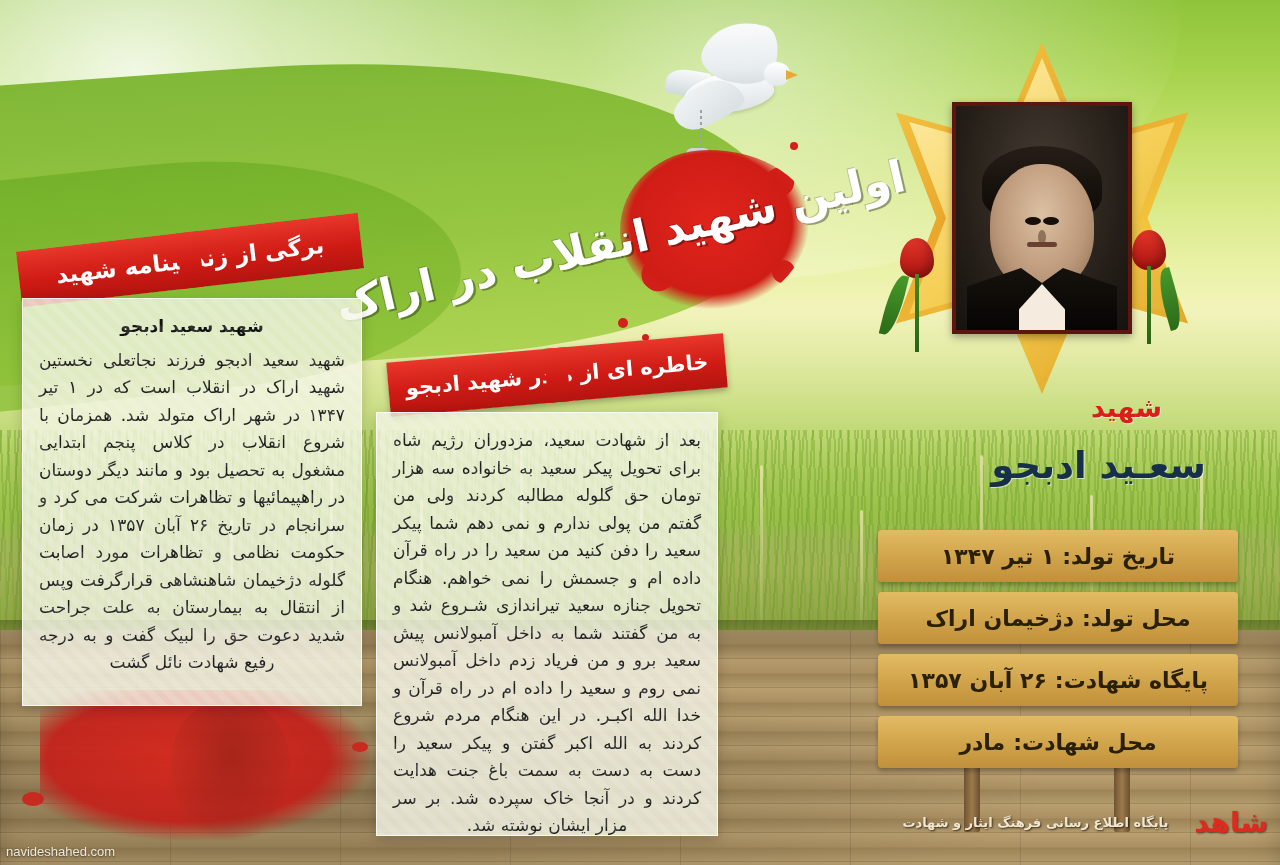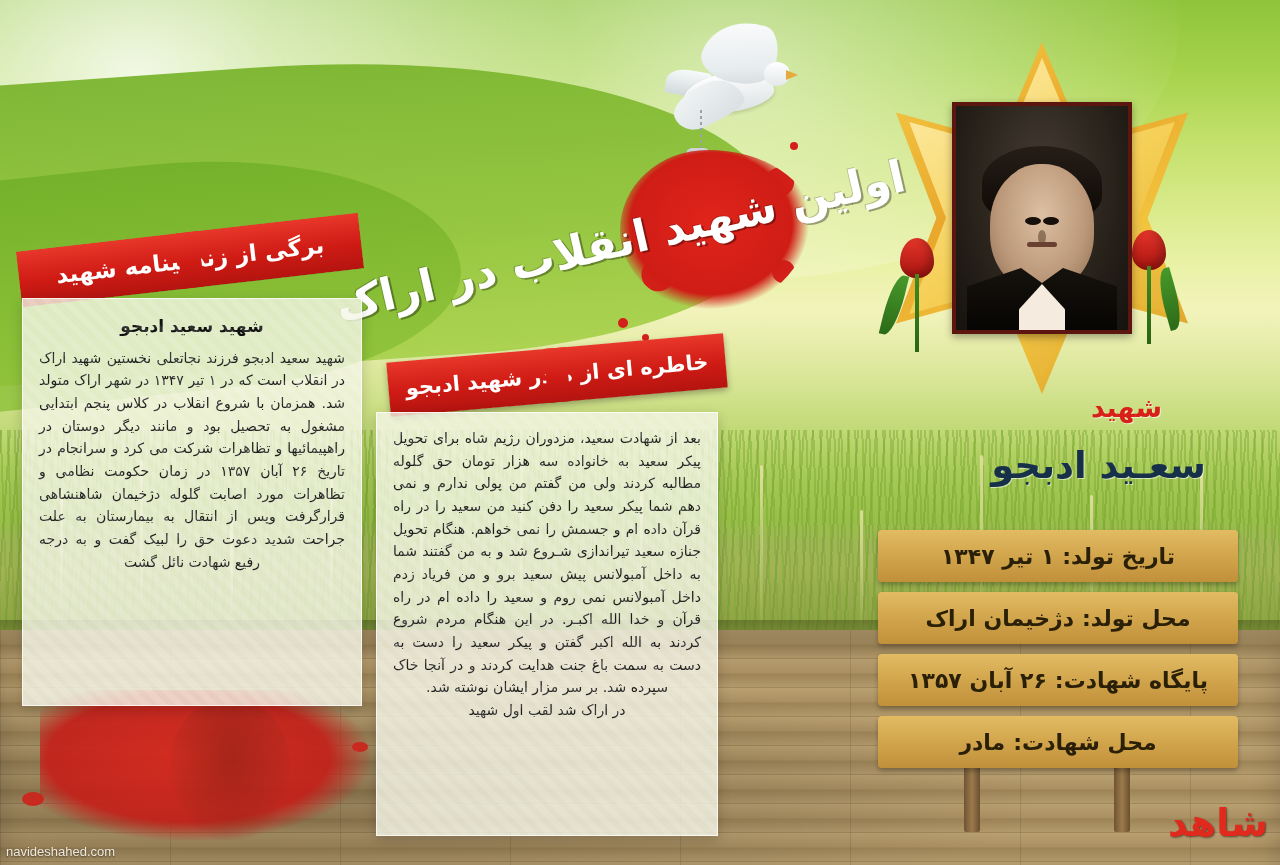--- a/index.html
+++ b/index.html
@@ -305,21 +305,21 @@
     content:""; position:absolute; inset:0;
     background:
       repeating-linear-gradient(45deg, rgba(255,255,255,.35) 0 6px, rgba(255,255,255,0) 6px 12px);
     opacity:.35; pointer-events:none;
   }
   #panel-bio { left: 22px; top: 298px; width: 340px; height: 408px; }
   #panel-memory { left: 376px; top: 412px; width: 342px; height: 424px; }
   .panel h3 {
     font-size: 17px; font-weight: bold; text-align: center; margin-bottom: 6px; color:#111;
   }
-  .panel p { font-size: 14px; text-align: justify; text-align-last: center; }
+  .panel p { font-size: 17px; text-align: justify; text-align-last: center; }
   .panel .p-tight { text-align: center; text-align-last: center; }
 
   
   .shahid-label {
     position: absolute; right: 118px; top: 392px;
     font-size: 27px; font-weight: bold; color: #d81f18;
     text-shadow: 1px 1px 0 rgba(255,255,255,.6);
     direction: rtl;
   }
   .shahid-name {
@@ -351,23 +351,24 @@
     border-radius: 2px;
   }
 
   
   .logo-band {
     position: absolute; right: 12px; bottom: 10px; width: 452px; height: 64px;
     display: flex; align-items: center; justify-content: flex-start;
     direction: rtl;
   }
   .logo-mark {
-    font-size: 38px; font-weight: bold; color: #e02a1d;
+    font-size: 28px; font-weight: bold; color: #e02a1d;
     text-shadow: 1px 1px 2px rgba(0,0,0,.5);
     line-height: 1;
+    margin-left: 16px;
   }
   .logo-sub {
     margin-right: 10px;
     font-size: 13px; color: #f2e6cf; font-weight: bold;
     text-shadow: 1px 1px 2px rgba(0,0,0,.7);
     line-height: 1.5;
     direction: rtl;
   }
   .watermark {
     position: absolute; left: 6px; bottom: 6px;
@@ -496,17 +497,18 @@
     <span>۲۶ آبان ۱۳۵۷</span>
   </div>
   <div class="info-row" id="info-3">
     <span class="lbl">محل شهادت:</span>
     <span>مادر</span>
   </div>
 
   <div class="logo-band">
     <div class="logo-mark">شاهد</div>
     <div class="logo-sub">
+      <div>پایگاه اطلاع رسانی فرهنگ ایثار و شهادت</div>
     </div>
   </div>
 
   <div class="watermark">navideshahed.com</div>
 </div>
 
 </body></html>

